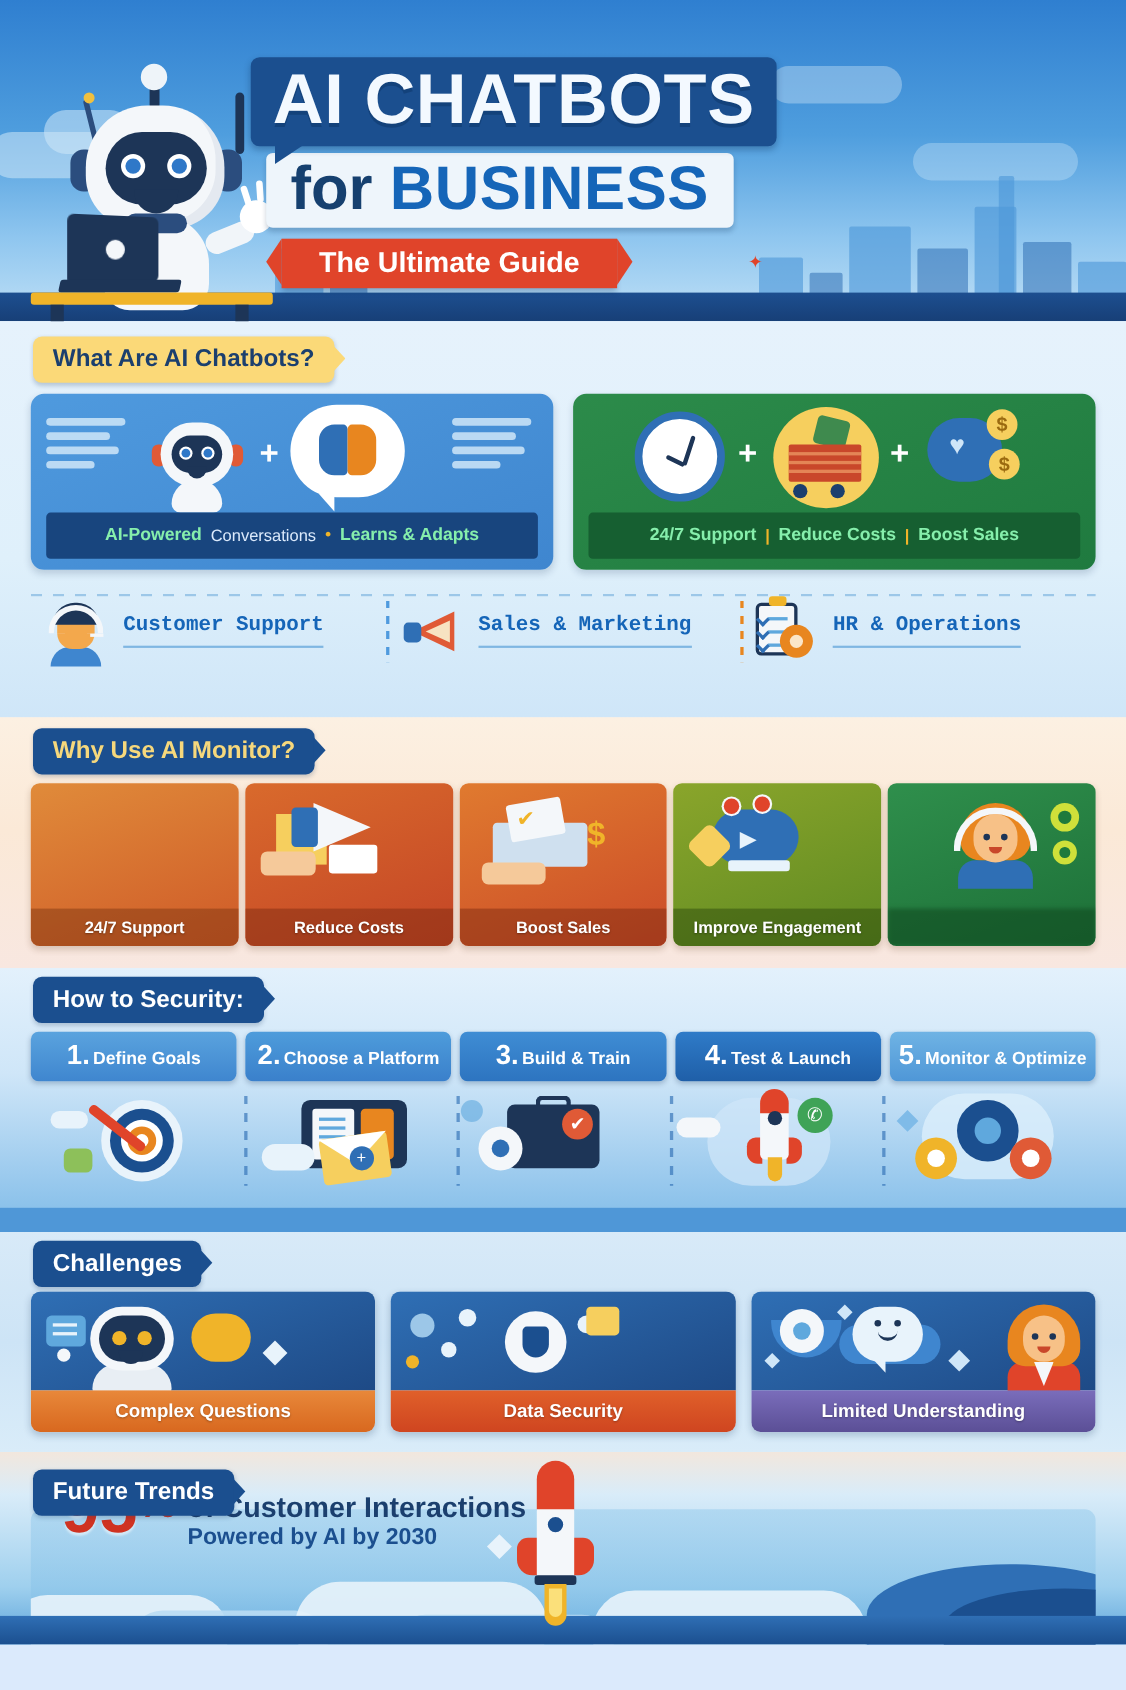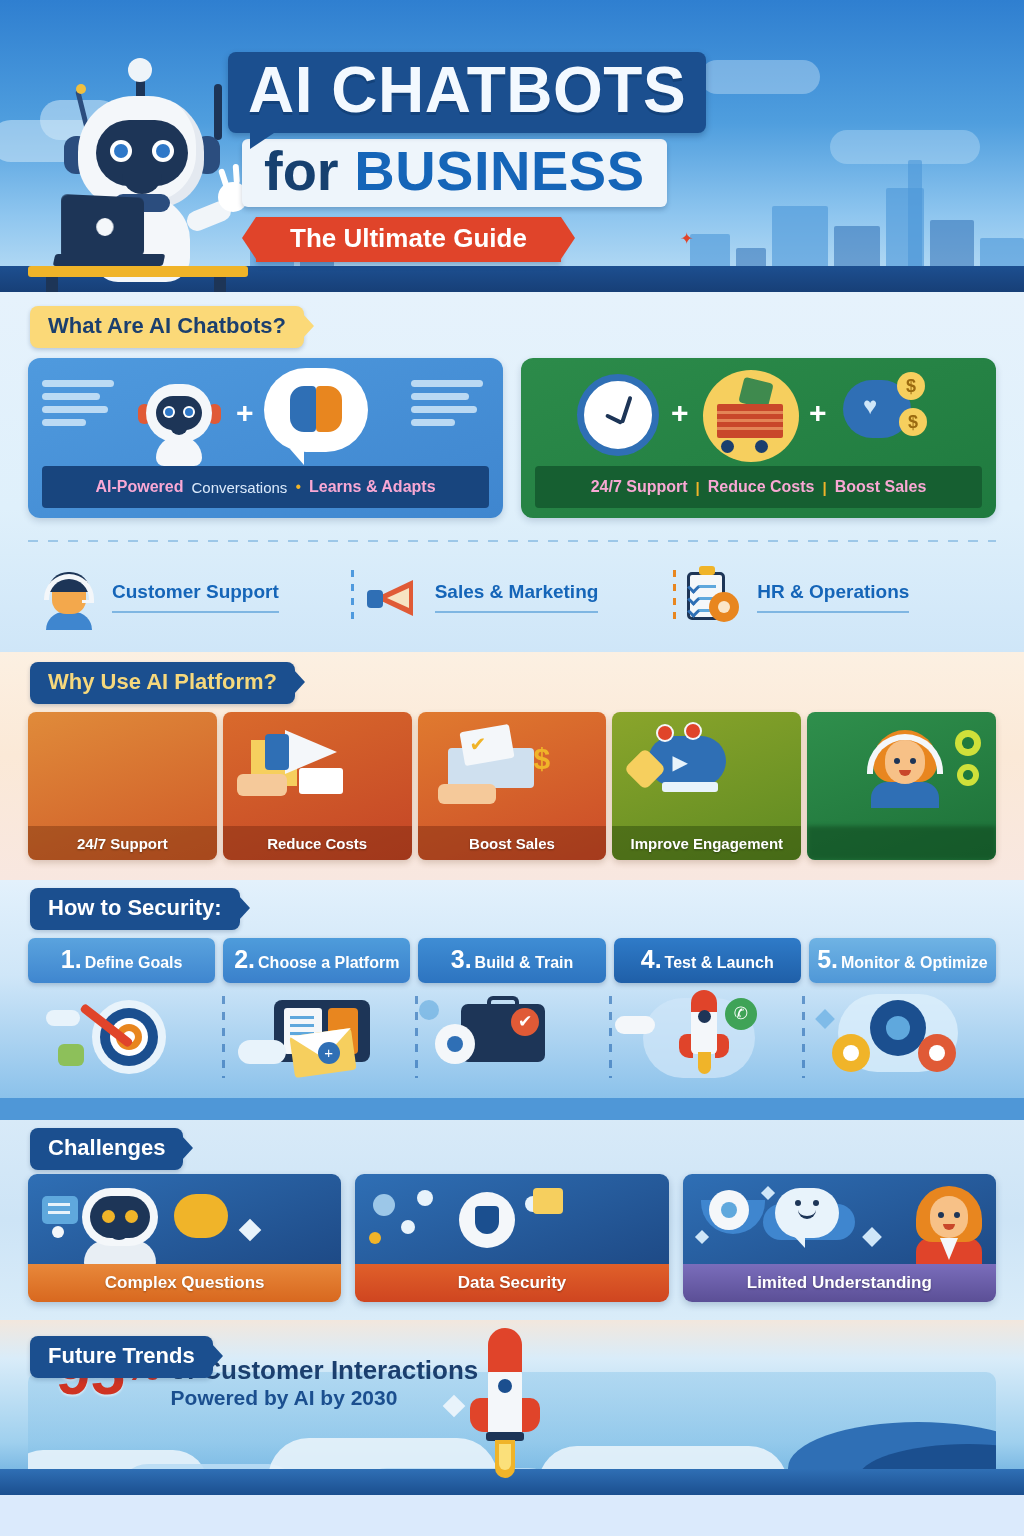--- a/index.html
+++ b/index.html
@@ -111,21 +111,21 @@
   .cards1 { position:absolute; left:28px; top:66px; width:968px; height:160px; display:flex; gap:18px; }
   .card1 { flex:1; border-radius:12px; position:relative; overflow:hidden;
     box-shadow:0 3px 7px rgba(20,50,90,.18); }
   .card1.blue { background:linear-gradient(160deg,#4f9ade,#3f86cf); }
   .card1.green { background:linear-gradient(160deg,#2c8b4a,#1f7a3f); }
   .card1-art { position:absolute; left:0; top:0; right:0; height:112px; }
   .card1-cap { position:absolute; left:14px; right:14px; bottom:10px; height:42px; border-radius:4px;
     display:flex; align-items:center; justify-content:center; gap:8px; }
   .card1.blue .card1-cap { background:#18457e; }
   .card1.green .card1-cap { background:#165f31; }
-  .cap-txt { color:#f9a8d4; font-size:16px; font-weight:bold; }
+  .cap-txt { color:#86efac; font-size:16px; font-weight:bold; }
   .cap-txt.thin { font-weight:normal; color:#dbeafc; font-size:15px; }
   .cap-sep { color:#f0b429; font-weight:bold; font-size:15px; }
   .cap-dot { color:#f0b429; font-size:16px; }
 
   .chat-lines { position:absolute; left:14px; top:22px; width:78px; }
   .chat-lines i { display:block; background:#cfe6f8; height:7px; border-radius:4px; margin-bottom:6px;
     opacity:.85; }
   .chat-lines i:nth-child(1){width:72px;} .chat-lines i:nth-child(2){width:58px;}
   .chat-lines i:nth-child(3){width:66px;} .chat-lines i:nth-child(4){width:44px;}
   .chat-lines.r { left:auto; right:14px; }
@@ -175,21 +175,21 @@
     border-radius:30px; }
   .cm-heart { position:absolute; left:26px; top:22px; width:28px; height:24px; color:#cfe6f8;
     font-size:24px; line-height:1; }
   .coin { position:absolute; width:28px; height:28px; background:#f6cf5e; border-radius:50%;
     color:#9a6a10; font-weight:bold; font-size:18px; text-align:center; line-height:28px; }
 
   
   .usecases { position:absolute; left:28px; top:248px; width:968px; height:96px; }
   .dash-top { position:absolute; left:0; top:0; width:968px; height:2px;
     background:repeating-linear-gradient(90deg,#9cc7e8 0 10px,transparent 10px 20px); }
-  .uc-grid { position:absolute; left:0; top:26px; width:968px; display:flex; }
+  .uc-grid { position:absolute; left:0; top:2px; width:968px; display:flex;font-family:Liberation Mono, monospace; }
   .uc { flex:1; display:flex; align-items:center; gap:12px; padding:0 10px; position:relative; }
   .uc + .uc::before { content:""; position:absolute; left:0; top:4px; width:3px; height:56px;
     background:repeating-linear-gradient(180deg,#4f9ade 0 7px,transparent 7px 14px); }
   .uc.c3::before { background:repeating-linear-gradient(180deg,#e8861f 0 7px,transparent 7px 14px); }
   .uc-txt { font-size:19px; font-weight:bold; color:#1565b8; position:relative; padding-bottom:10px; }
   .uc-txt::after { content:""; position:absolute; left:0; bottom:0; width:100%; height:2px;
     background:#7fb6e2; }
   .uc-ico { width:62px; height:62px; position:relative; flex:0 0 62px; }
   .agent-head { position:absolute; left:14px; top:12px; width:34px; height:36px; background:#f3a84c;
     border-radius:14px; }
@@ -606,21 +606,21 @@
             <div class="gear-o"></div>
           </div>
           <div class="uc-txt">HR &amp; Operations</div>
         </div>
       </div>
     </div>
   </div>
 
   <div class="sec2">
     <div class="s2-head">
-      <div class="badge badge-navy">Why Use AI Platform?</div>
+      <div class="badge badge-navy">Why Use AI Monitor?</div>
     </div>
 
     <div class="benefits">
 
       <div class="ben" style="background:linear-gradient(160deg,#e08b3a,#cf5a28);">
         <div class="ben-cap" style="background:rgba(120,50,15,.45);">24/7 Support</div>
       </div>
 
       <div class="ben" style="background:linear-gradient(160deg,#d96a2c,#c44526);">
         <div class="ben-art">

